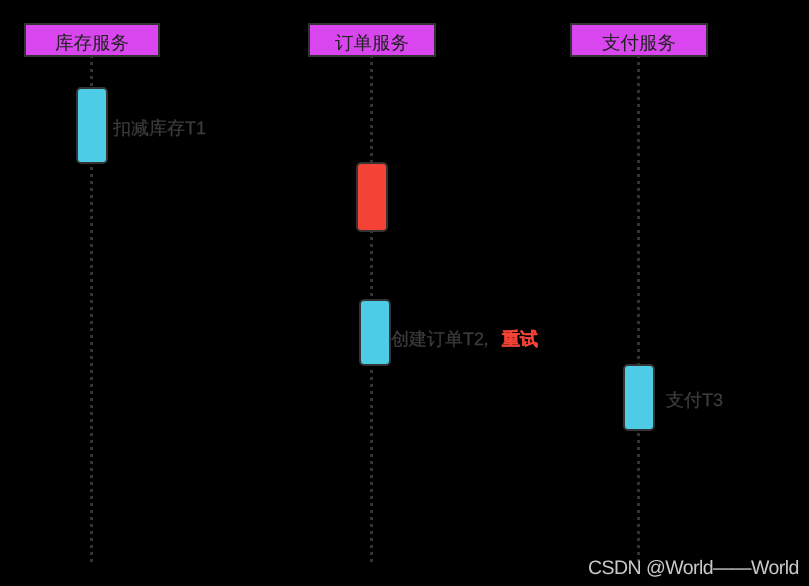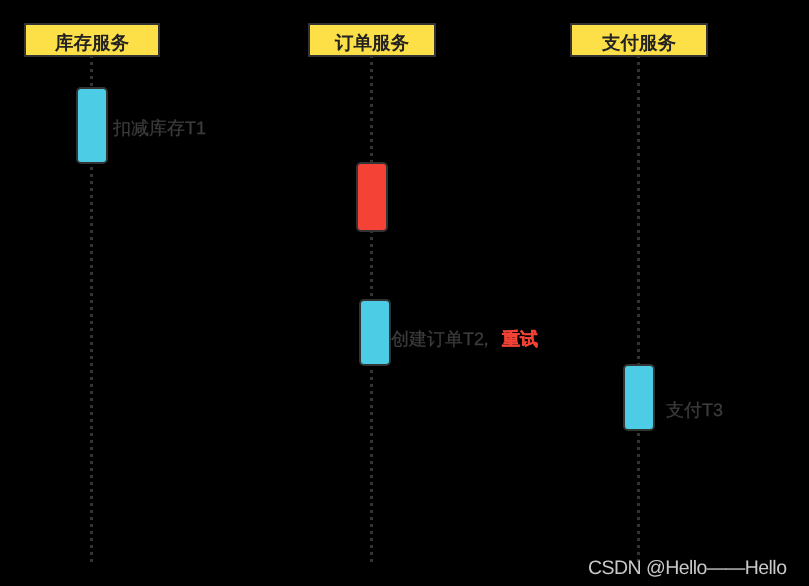--- a/index.html
+++ b/index.html
@@ -8,22 +8,22 @@
     width:809px;height:586px;background:#000;overflow:hidden;
     font-family:"Liberation Sans","DejaVu Sans",sans-serif;
     -webkit-font-smoothing:antialiased;text-rendering:geometricPrecision;
   }
   #stage{position:relative;width:809px;height:586px;background:#000;}
   .participant,.msglabel,.watermark{-webkit-font-smoothing:antialiased;will-change:transform;}
 
   
   .participant{
     position:absolute;box-sizing:border-box;
-    border:2px solid #333333;background:#fde047;
-    display:flex;align-items:center;justify-content:center;font-weight:bold;
+    border:2px solid #333333;background:#d946ef;
+    display:flex;align-items:center;justify-content:center;
   }
   .participant .pname{
     color:#222222;font-size:18.5px;line-height:18.5px;white-space:nowrap;
     letter-spacing:0;position:relative;top:3px;
   }
 
   
   .lifeline{position:absolute;width:3px;}
   .lifeline .dash{position:absolute;left:0;width:3px;height:3px;background:#333333;}
 
@@ -291,19 +291,19 @@
   <div class="participant" style="left: 308px; top: 23px; width: 128px; height: 34px;">
     <span class="pname">订单服务</span>
   </div>
 
   <div class="msglabel" style="left: 113px; top: 119px;">
     <span class="seg gray">扣减库存T1</span><span class="seg red"></span>
   </div>
   <div class="msglabel" style="left: 391px; top: 330px;">
     <span class="seg gray">创建订单T2<span class="cjk-comma" style="width: 18px; text-indent: -7px;">，</span></span><span class="seg red">重试</span>
   </div>
-  <div class="msglabel" style="left: 666px; top: 401px;">
+  <div class="msglabel" style="left: 666px; top: 391px;">
     <span class="seg gray">支付T3</span><span class="seg red"></span>
   </div>
 
-  <div class="watermark" style="left: 588px; top: 559px; color: rgb(201, 201, 201);">CSDN @Hello——Hello</div>
+  <div class="watermark" style="left: 588px; top: 559px; color: rgb(201, 201, 201);">CSDN @World——World</div>
 
 </div>
 
 </body></html>

